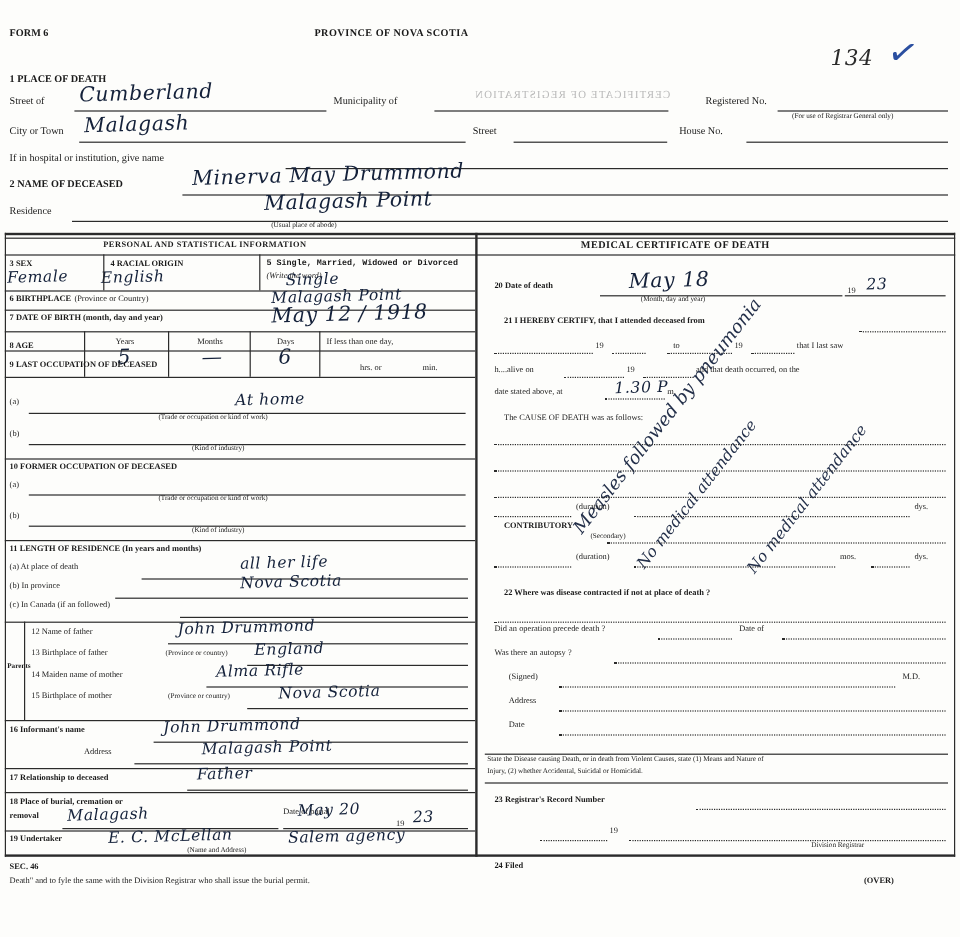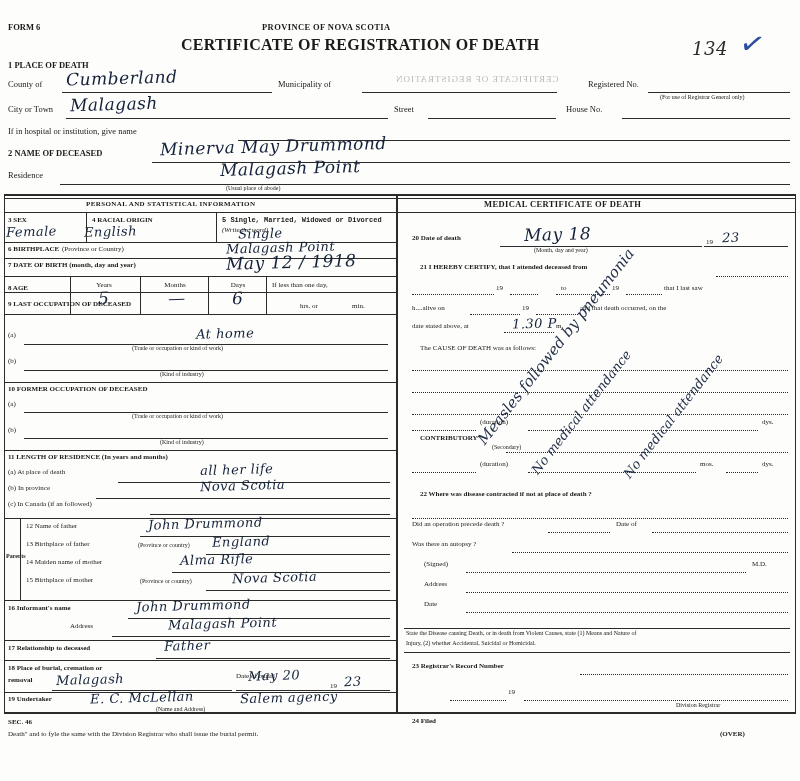--- a/index.html
+++ b/index.html
@@ -59,28 +59,27 @@
     transform-origin:left bottom;
   }
 </style>
 </head>
 <body>
 
 <div class="page">
 
   <div class="abs bold sm" style="left:8px;top:22px;">FORM 6</div>
   <div class="abs bold sm caps" style="left:262px;top:22px;">PROVINCE OF NOVA SCOTIA</div>
-  <div class="abs bold" style="left:181px;top:36px;font-size:16px;letter-spacing:.3px;">CERTIFICATE OF REGISTRATION OF DEATH</div>
   <div class="abs hand" style="left:692px;top:38px;font-size:18px;transform:rotate(0deg);color:#2b2b2b;">134</div>
   <div class="abs" style="left:740px;top:26px;font-size:30px;color:#2b4fa0;transform:rotate(12deg);font-family:'DejaVu Serif',serif;">✓</div>
   <div class="ghost" style="left:395px;top:74px;">CERTIFICATE OF REGISTRATION</div>
 
   <div class="abs sm bold" style="left:8px;top:60px;">1 PLACE OF DEATH</div>
 
-  <div class="abs sm" style="left:8px;top:79px;">County of</div>
+  <div class="abs sm" style="left:8px;top:79px;">Street of</div>
   <div class="abs hand big" style="left:66px;top:68px;">Cumberland</div>
   <div class="line" style="left:62px;top:92px;width:210px;"></div>
 
   <div class="abs sm" style="left:278px;top:79px;">Municipality of</div>
   <div class="line" style="left:362px;top:92px;width:195px;"></div>
   <div class="abs hand sm2" style="left:366px;top:74px;"></div>
 
   <div class="abs sm" style="left:568px;top:79px;margin-left:20px;">Registered No.</div>
   <div class="line" style="left:648px;top:92px;width:142px;"></div>
   <div class="abs hand sm2" style="left:652px;top:74px;"></div>

